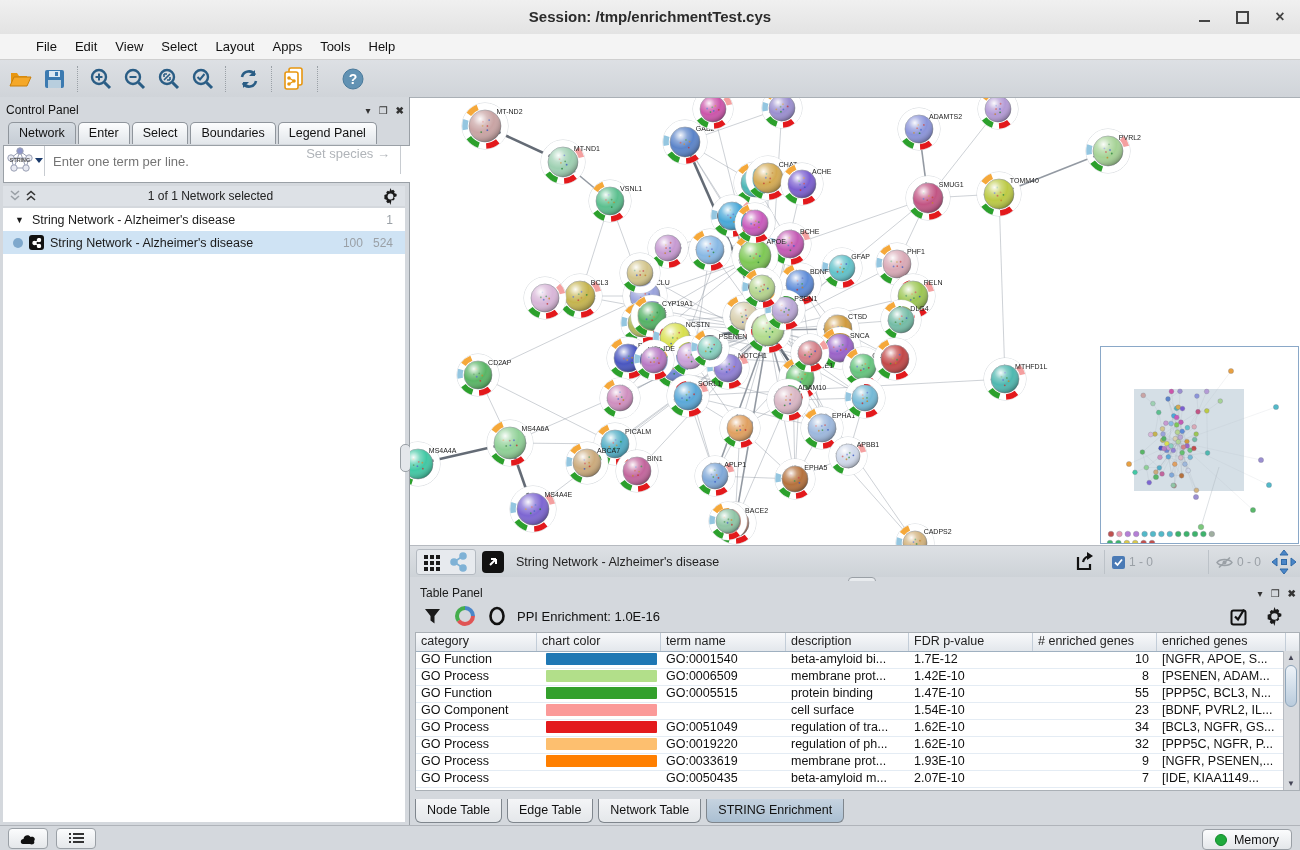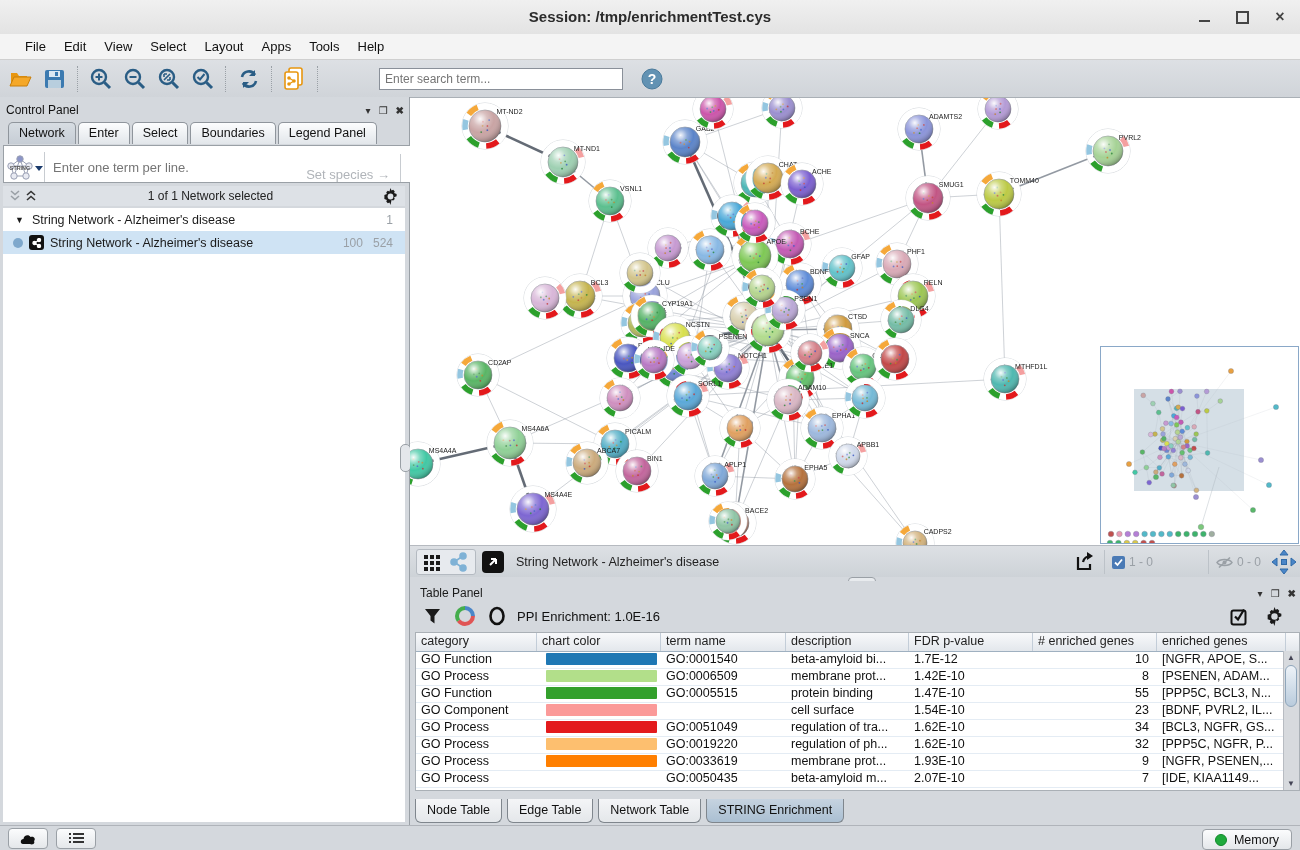--- a/index.html
+++ b/index.html
@@ -6,40 +6,40 @@
   body{width:1300px;height:850px;position:relative;font-family:"Liberation Sans",sans-serif;
        background:#d4d8dd;overflow:hidden;color:#1a1a1a;font-size:12px;
        -webkit-font-smoothing:antialiased;}
   .abs{position:absolute;}
   
   #titlebar{left:0;top:0;width:1300px;height:34px;background:linear-gradient(#f0f0f0,#e3e3e3);
             border-bottom:1px solid #c2c2c2;}
   #title{width:100%;text-align:center;line-height:34px;font-weight:bold;font-size:15px;color:#2b2b2b;}
   .winbtn{top:0;height:34px;width:40px;text-align:center;line-height:34px;color:#444;font-size:14px;cursor:default;}
   #menubar{left:0;top:34px;width:1300px;height:26px;background:#f4f4f4;border-bottom:1px solid #cfcfcf;
-           display:flex;align-items:center;padding-left:16px;box-sizing:border-box;}
+           display:flex;align-items:center;padding-left:27px;box-sizing:border-box;}
   .menuitem{padding:0 9px;font-size:13px;color:#111;}
   
   #toolbar{left:0;top:60px;width:1300px;height:37px;background:linear-gradient(#dde0e4,#d0d4d9);
            display:flex;align-items:center;}
   .tbtn{width:34px;height:30px;display:flex;align-items:center;justify-content:center;}
   .tsep{width:1px;height:26px;border-left:1px dotted #9aa0a6;margin:0 5px;}
   #search-input{width:232px;height:20px;border:1px solid #8a9099;background:#fff;font-size:12px;
                 padding:0 5px;font-family:"Liberation Sans",sans-serif;color:#333;}
   
   #control-panel{left:0;top:97px;width:410px;height:728px;background:#d4d8dd;border-right:1px solid #9aa0a6;box-sizing:border-box;}
   #cp-header{left:6px;top:101px;width:398px;height:18px;display:flex;align-items:center;text-align:right;}
   #cp-title{font-size:12px;color:#111;}
   .panel-ctl{margin-left:8px;color:#333;font-size:10px;}
   #cp-tabs{left:8px;top:120px;width:398px;height:24px;display:flex;align-items:flex-end;}
   .cptab{border:1px solid #8f959c;border-bottom:none;border-radius:5px 5px 0 0;padding:3px 10px 4px;
          background:linear-gradient(#fcfdfe,#e2e6ea);margin-right:2px;font-size:12.5px;color:#111;}
   .cptab.active{background:linear-gradient(#d7dde3,#c6cdd5);font-weight:normal;}
   #string-row{left:3px;top:145px;width:476px;height:38px;background:#fff;border:1px solid #9aa0a6;
-              display:flex;align-items:flex-end;box-sizing:border-box;}
+              display:flex;align-items:flex-start;box-sizing:border-box;}
   #string-logo{width:40px;display:flex;align-items:center;justify-content:center;}
   #string-input{flex:1;border:none;outline:none;font-size:13px;color:#aaa;padding-left:8px;
                 border-left:1px solid #c8ccd1;height:28px;font-family:"Liberation Sans",sans-serif;}
   #species-hint{color:#b0b4b9;font-size:13px;margin-right:10px;}
   .string-btn{width:38px;height:28px;border-left:1px solid #c8ccd1;display:flex;align-items:center;justify-content:center;}
   #net-selectbar{left:3px;top:186px;width:402px;height:20px;background:#dde1e6;display:flex;align-items:center;}
   #net-select-label{flex:1;text-align:center;font-size:12px;color:#222;}
   #tree{left:3px;top:208px;width:402px;height:614px;background:#fff;}
   .treerow{height:23px;display:flex;align-items:center;font-size:12.5px;}
   .treerow.selected{background:#cfe3f4;}
@@ -173,21 +173,20 @@
     <svg width="26" height="26">
         <rect x="7" y="2" width="13" height="17" rx="2" fill="#fff" stroke="#e8960f" stroke-width="1.6"></rect>
         <rect x="3" y="6" width="13" height="17" rx="2" fill="#fff" stroke="#e8960f" stroke-width="1.6"></rect>
         <circle cx="7" cy="12" r="1.8" fill="#e8960f"></circle>
         <circle cx="12" cy="15" r="1.8" fill="#e8960f"></circle>
         <circle cx="7" cy="18" r="1.8" fill="#e8960f"></circle>
         <path d="M7 12 L12 15 L7 18" stroke="#e8960f" stroke-width="1.2" fill="none"></path>
       </svg>
   </div>
   <div class="tsep"></div>
-  <input id="search-input" style="margin-left: 55px;" placeholder="Enter search term...">
   <div class="tbtn" style="margin-left:12px">
     <svg width="22" height="22">
         <circle cx="11" cy="11" r="10" fill="#6292b3"></circle>
         <circle cx="11" cy="11" r="10" fill="none" stroke="#4a7a9b" stroke-width="1"></circle>
         <text x="11" y="16" font-size="14" font-weight="bold" fill="#fff" text-anchor="middle">?</text>
       </svg>
   </div>
 </div>
 
 <div id="control-panel" class="abs"></div>

